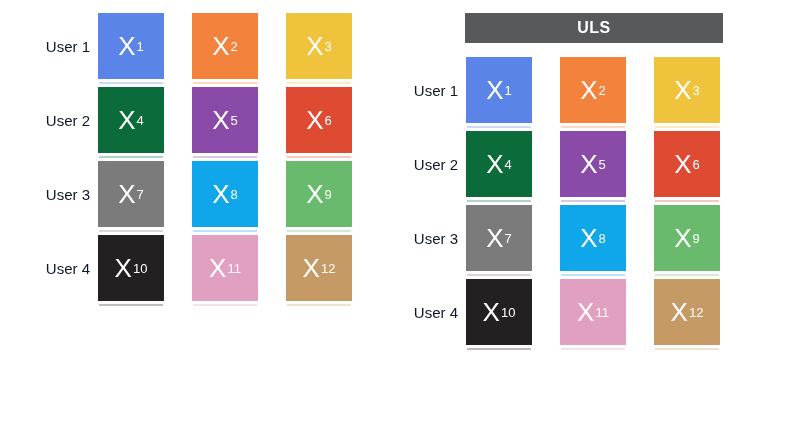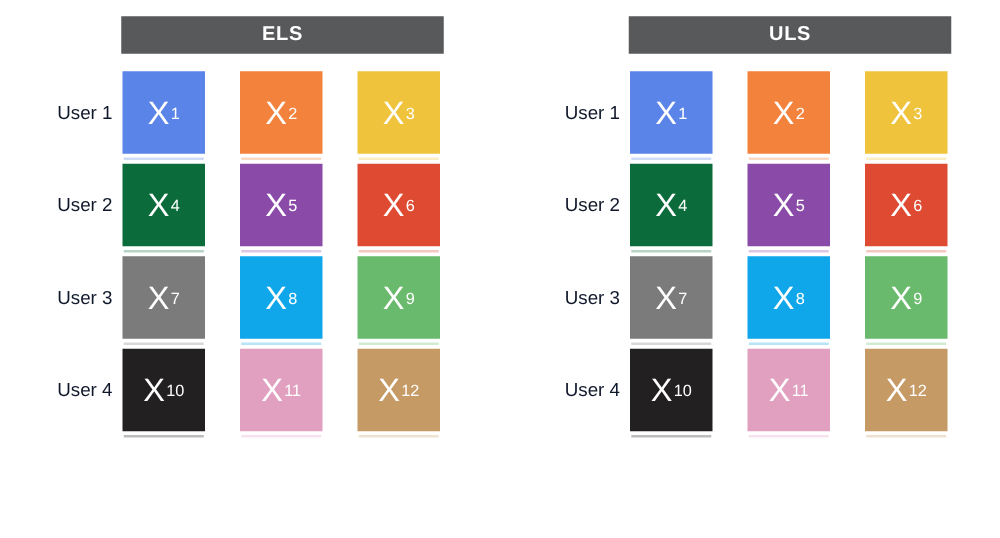--- a/index.html
+++ b/index.html
@@ -6,21 +6,21 @@
   body {
     width: 800px; height: 430px;
     background: #ffffff;
     font-family: "Liberation Sans", sans-serif;
     overflow: hidden;
   }
   .canvas { position: relative; width: 800px; height: 430px; background: #ffffff; }
 
   .panel { position: absolute; top: 13px; }
   .panel-left  { left: 40px; }
-  .panel-right { left: 446px; }
+  .panel-right { left: 408px; }
 
   .panel-header {
     margin-left: 57px;
     width: 258px;
     height: 30px;
     margin-bottom: 14px;
     display: flex;
     align-items: center;
     justify-content: center;
   }
@@ -71,23 +71,20 @@
   }
 
   .cell-var { font-size: 26px; font-weight: 400; line-height: 1; }
   .cell-sub { font-size: 13px; margin-left: 1px; vertical-align: -6px; }
 </style>
 </head>
 <body>
 
 <div class="canvas">
   <section class="panel panel-left">
-      <div class="panel-header" style="background: rgb(88, 89, 91);">
-        <span class="panel-header-label">ELS</span>
-      </div>
       <div class="user-row">
         <div class="row-label">User 1</div>
         <div class="cell" style="background: rgb(91, 132, 232);">
           <span class="cell-var">X</span>
           <span class="cell-sub">1</span>
         </div>
         <div class="cell" style="background: rgb(243, 130, 60);">
           <span class="cell-var">X</span>
           <span class="cell-sub">2</span>
         </div>

